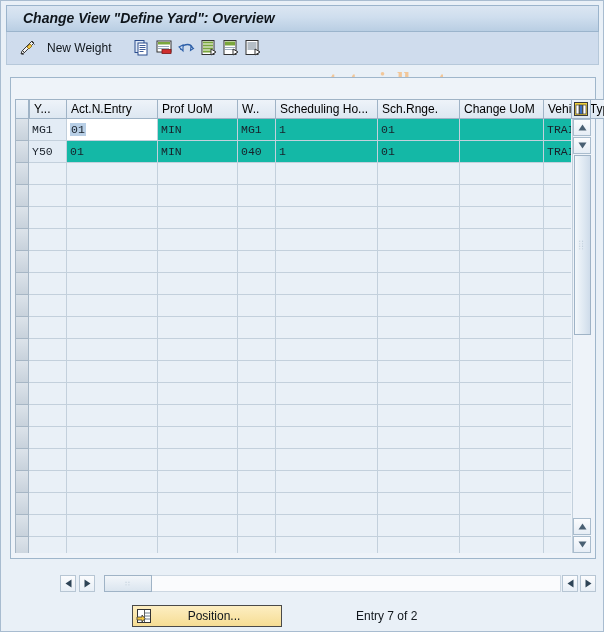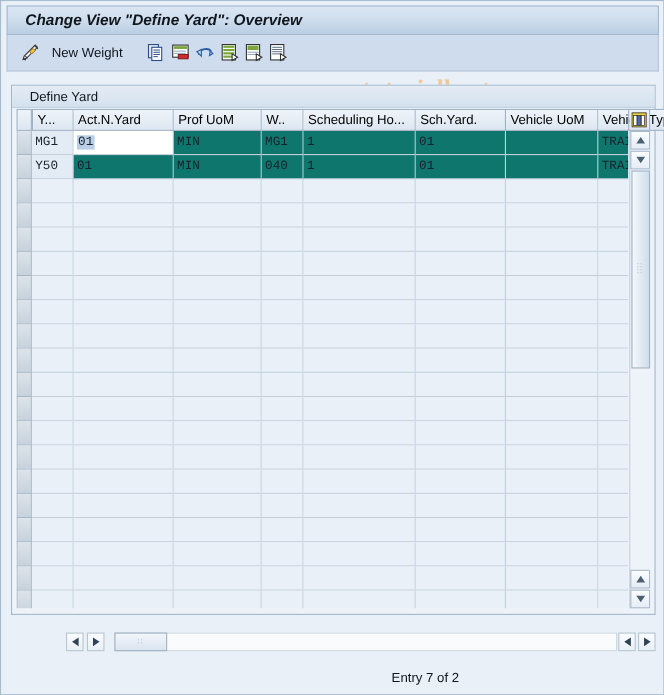--- a/index.html
+++ b/index.html
@@ -197,21 +197,21 @@
     border-right: 1px solid #c3d0dc;
     border-bottom: 1px solid #c3d0dc;
     font-family: "Liberation Mono", monospace;
     font-size: 11.5px;
     color: #18202a;
     line-height: 21px;
     padding-left: 3px;
     overflow: hidden;
     white-space: nowrap;
   }
-  .cell.filled { background: #0f766e; }
+  .cell.filled { background: #14b8a6; }
   .cell.empty  { background: #e9f0f7; }
   .cell.keycol { background: #e3ecf5; }
   .cell.sel-text {
     background: #ffffff;
   }
   .cell.sel-text .selspan {
     background: #b8cfe6;
     padding: 0 1px;
   }
 
@@ -417,36 +417,33 @@
         <line x1="3.5" y1="10" x2="12.5" y2="10" stroke="#5a6d80" stroke-width="0.9"></line>
         <path d="M11 10 L16 13 L11 16 Z" fill="#ffffff" stroke="#333333" stroke-width="1"></path>
       </svg>
     </div>
 
     <div class="watermark">www.tutorialkart.com</div>
   </div>
 
   <div class="group-frame">
 
-    <div class="group-header">
-      <div class="gh-text">Define Yard</div>
-    </div>
 
     <div class="grid">
 
       <div class="hdr-row">
         <div class="hdr-sel"></div>
         <div id="hdr-cells">
             <div class="hdr-cell first" style="left: 14px; width: 38px;">Y...</div>
-            <div class="hdr-cell" style="left: 52px; width: 91px;">Act.N.Yard</div>
+            <div class="hdr-cell" style="left: 52px; width: 91px;">Act.N.Entry</div>
             <div class="hdr-cell" style="left: 143px; width: 80px;">Prof UoM</div>
             <div class="hdr-cell" style="left: 223px; width: 38px;">W..</div>
             <div class="hdr-cell" style="left: 261px; width: 102px;">Scheduling Ho...</div>
-            <div class="hdr-cell" style="left: 363px; width: 82px;">Sch.Yard.</div>
-            <div class="hdr-cell" style="left: 445px; width: 84px;">Vehicle UoM</div>
+            <div class="hdr-cell" style="left: 363px; width: 82px;">Sch.Rnge.</div>
+            <div class="hdr-cell" style="left: 445px; width: 84px;">Change UoM</div>
             <div class="hdr-cell" style="left: 529px; width: 107px;">Vehicle Type</div>
           </div>
         <div class="hdr-cfg">
           <svg width="14" height="14" viewBox="0 0 14 14">
             <rect x="0.5" y="0.5" width="13" height="13" fill="#f2d23c" stroke="#3a3a3a" stroke-width="1"></rect>
             <rect x="2" y="3" width="3" height="9" fill="#ffffff" stroke="#3a3a3a" stroke-width="0.7"></rect>
             <rect x="5.5" y="3" width="3" height="9" fill="#3b6fc4" stroke="#3a3a3a" stroke-width="0.7"></rect>
             <rect x="9" y="3" width="3" height="9" fill="#ffffff" stroke="#3a3a3a" stroke-width="0.7"></rect>
           </svg>
         </div>
@@ -726,16 +723,29 @@
         <div class="hbtn" style="left:561px;">
           <svg width="7" height="9" viewBox="0 0 7 9">
               <path d="M0.5 0.5 L6.5 4.5 L0.5 8.5 Z" fill="#2e4456"></path>
             </svg>
         </div>
       </div>
 
     </div>
   </div>
 
+  <div class="pos-button">
+    <span class="pos-icon">
+      <svg width="17" height="17" viewBox="0 0 17 17">
+        <rect x="1.5" y="1.5" width="13" height="13" fill="#ffffff" stroke="#333333" stroke-width="1"></rect>
+        <line x1="8.5" y1="2" x2="8.5" y2="14" stroke="#333333" stroke-width="0.8"></line>
+        <line x1="9" y1="5" x2="14" y2="5" stroke="#5a6d80" stroke-width="0.9"></line>
+        <line x1="9" y1="8" x2="14" y2="8" stroke="#5a6d80" stroke-width="0.9"></line>
+        <line x1="9" y1="11" x2="14" y2="11" stroke="#5a6d80" stroke-width="0.9"></line>
+        <path d="M1 9 L6 9 L6 7 L9 10.5 L6 14 L6 12 L1 12 Z" fill="#f5c842" stroke="#333333" stroke-width="0.8"></path>
+      </svg>
+    </span>
+    <span class="pos-label">Position...</span>
+  </div>
 
   <div class="entry-text">Entry 7 of 2</div>
 
 </div>
 
 </body></html>

